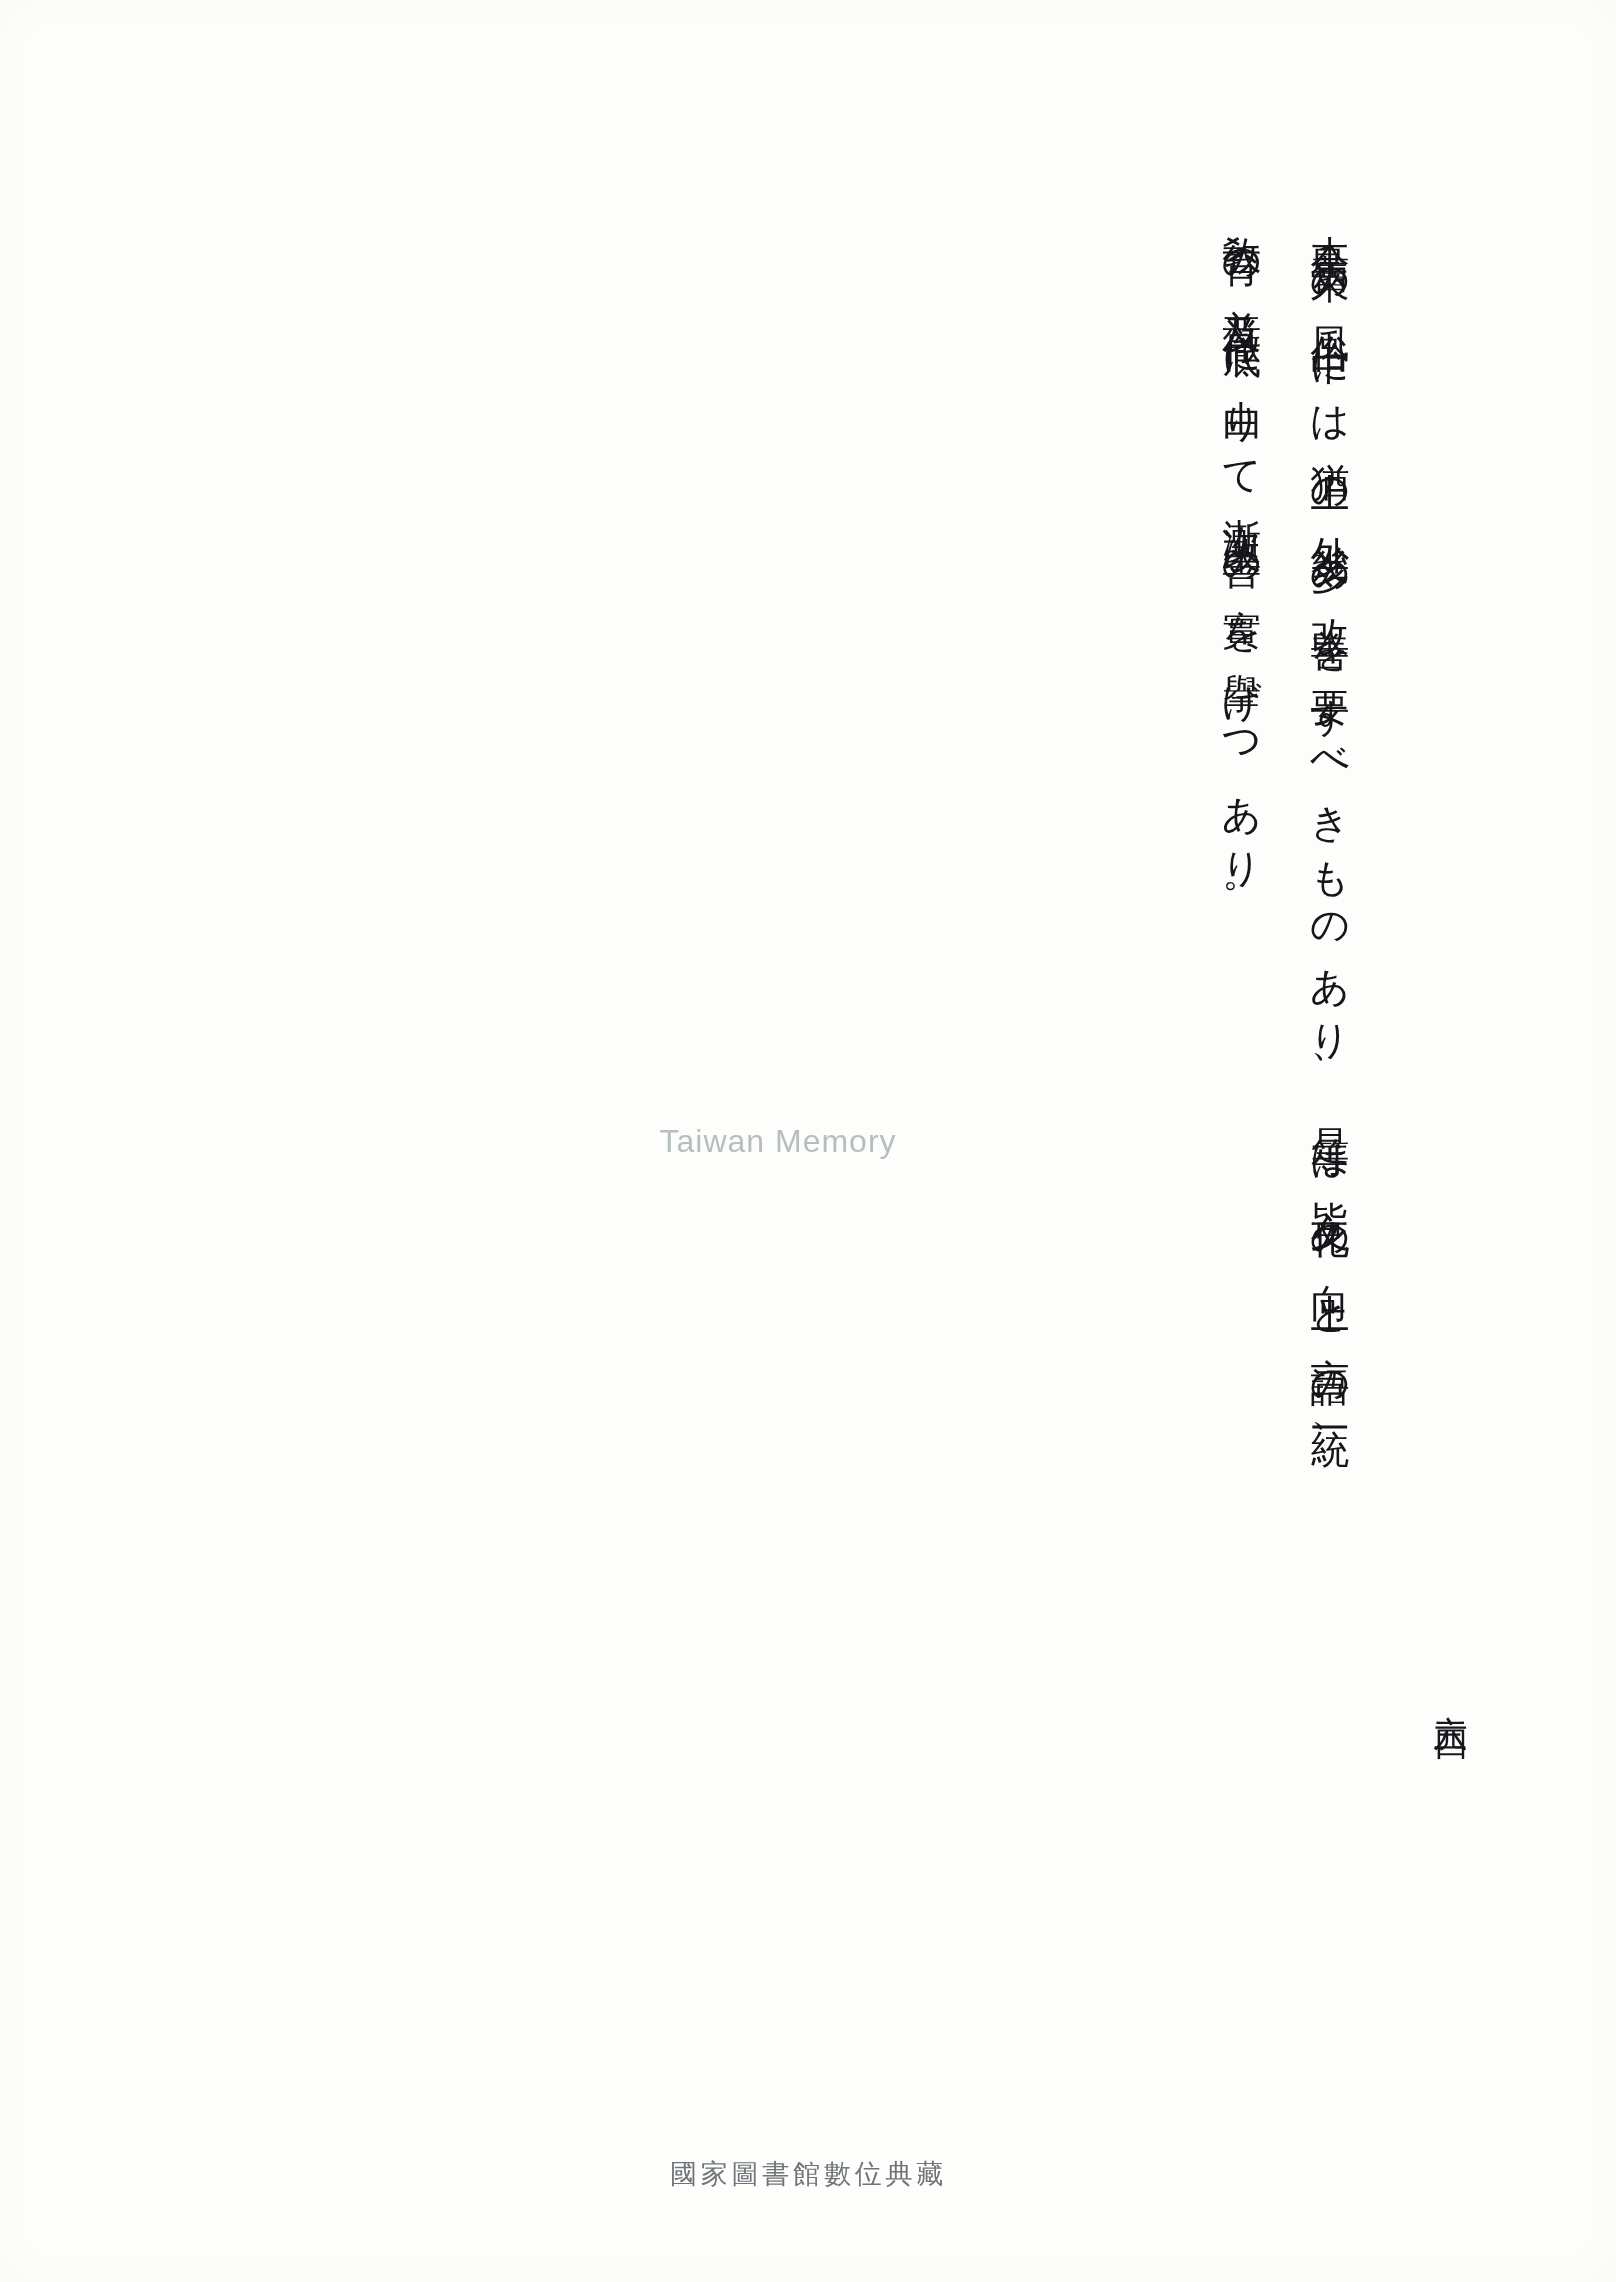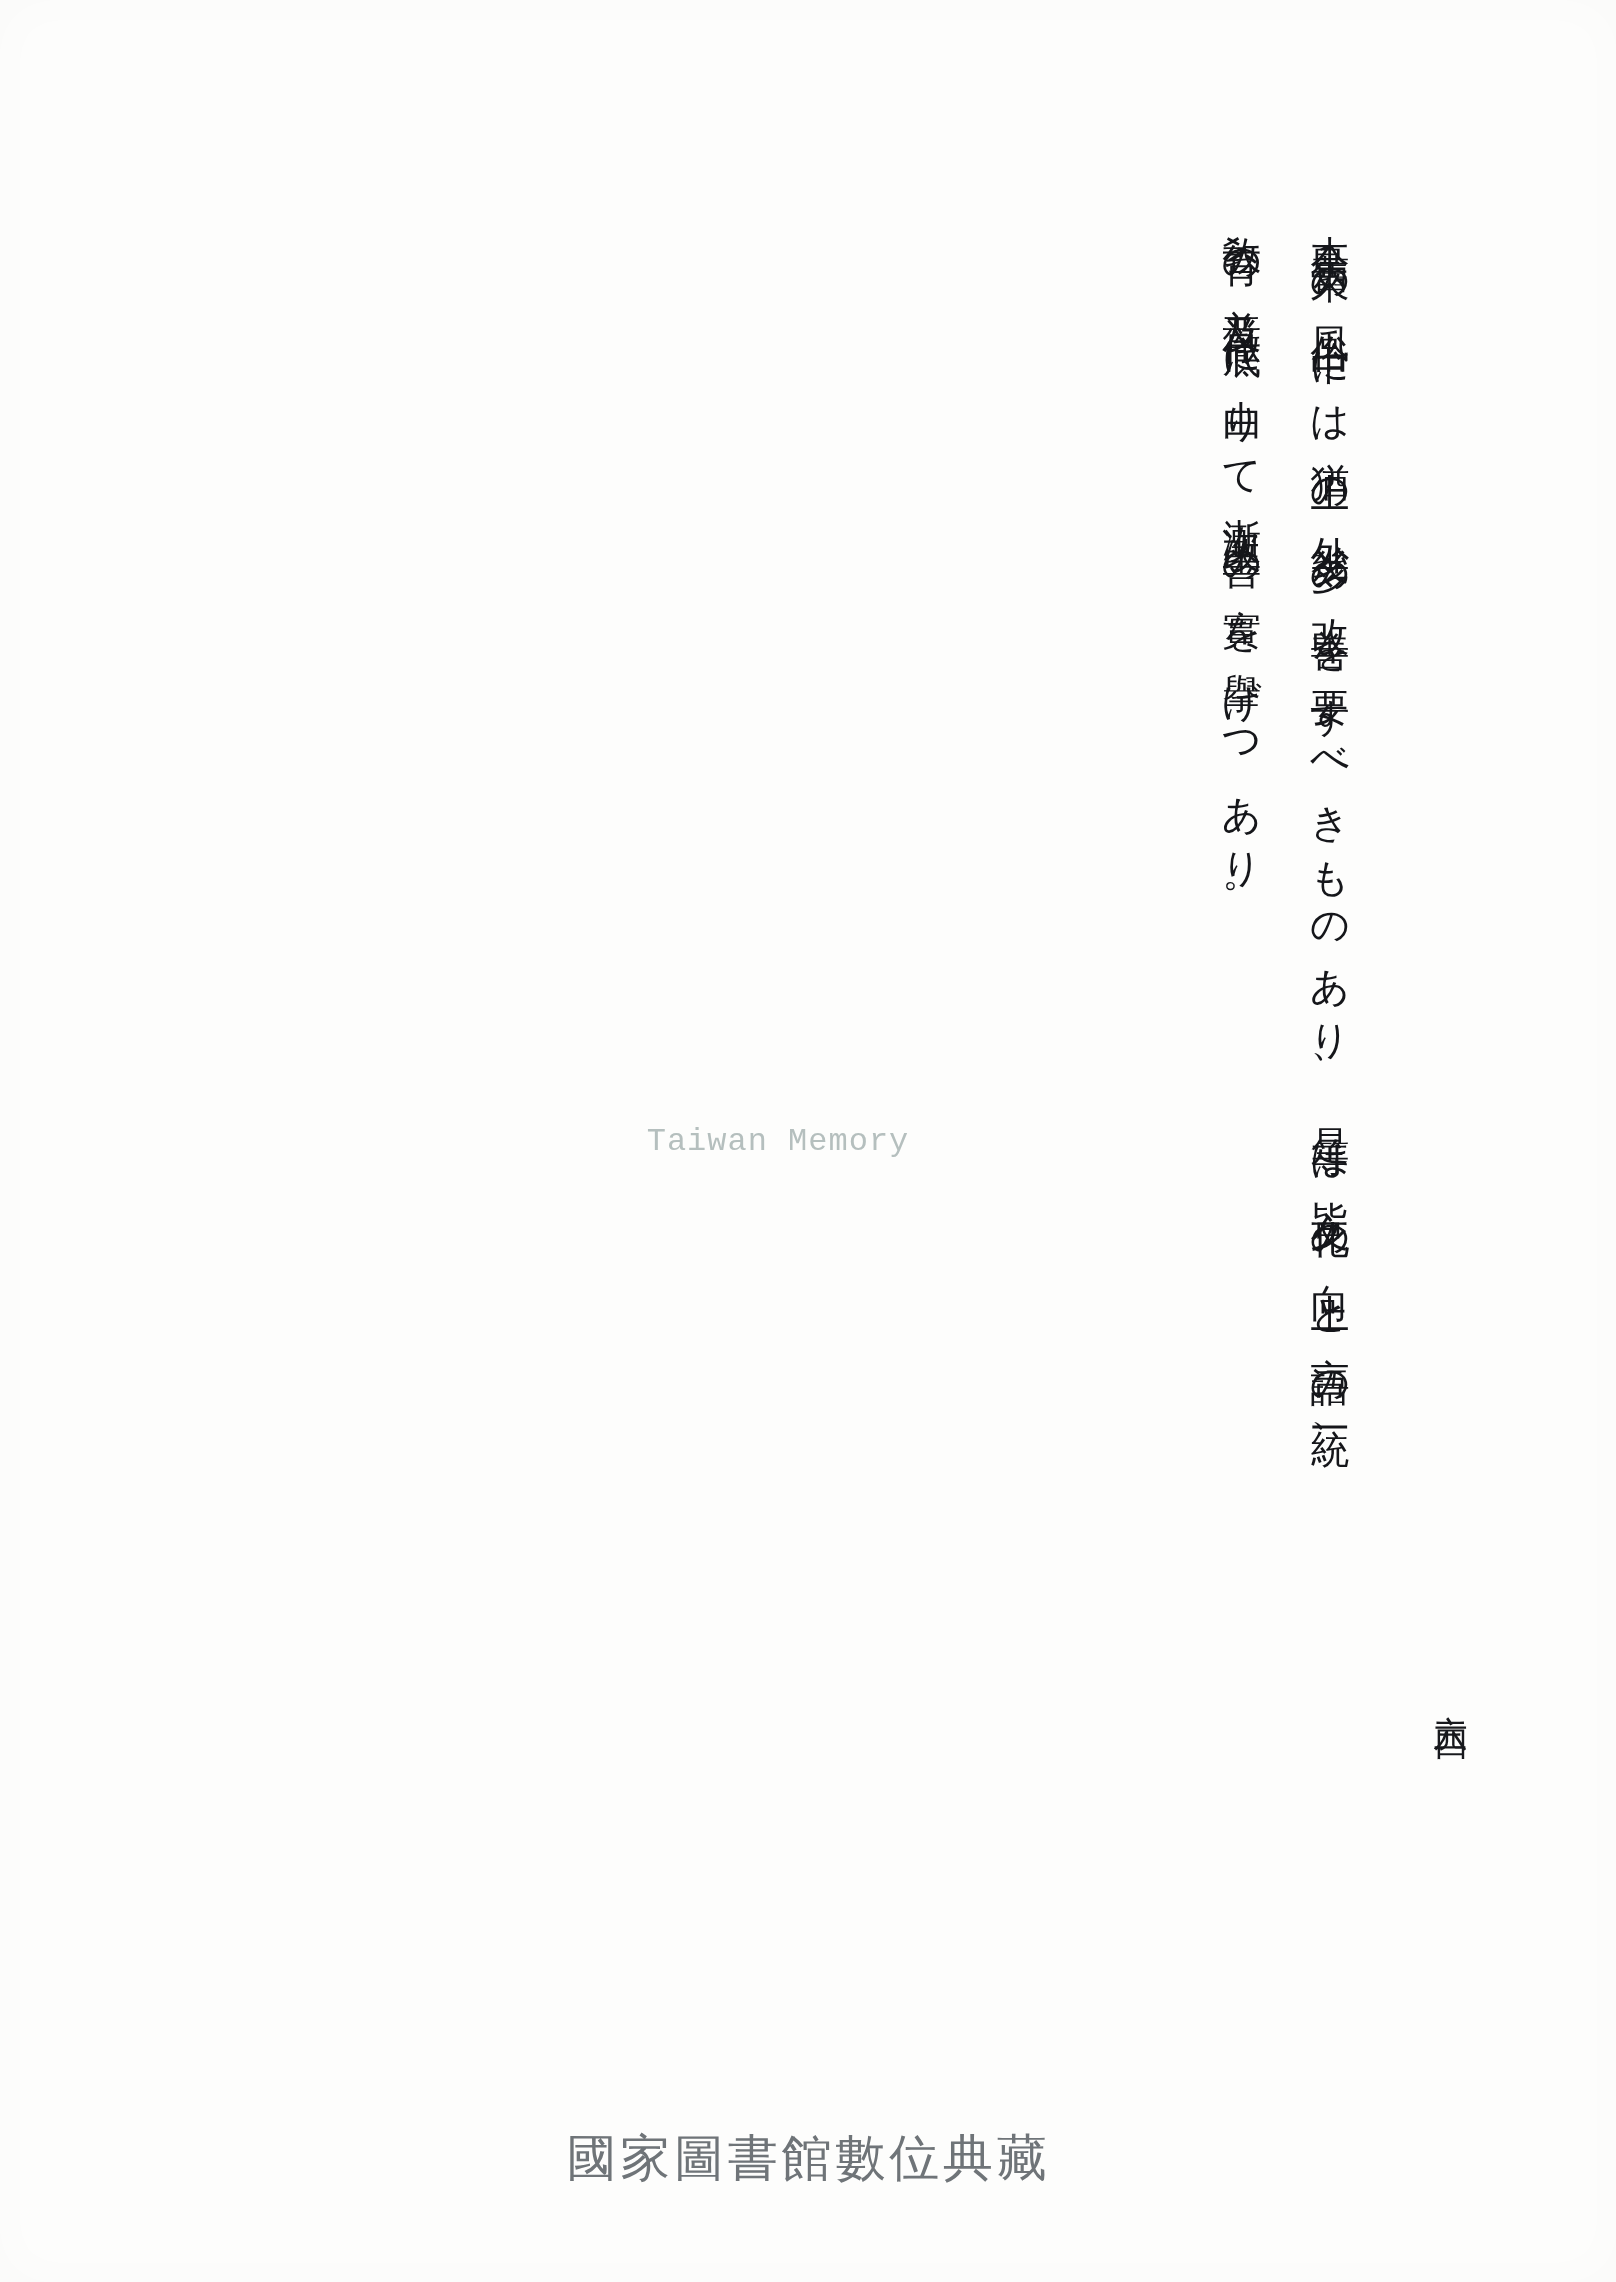--- a/index.html
+++ b/index.html
@@ -87,36 +87,36 @@
   #watermark-cn {
     font-family: "DejaVu Serif", "Liberation Serif", serif;
     font-size: 78px;
     letter-spacing: 11.4px;
     font-weight: 700;
     color: #9fadab;
     line-height: 1.0;
     text-shadow: 1px 1px 0 rgba(255,255,255,0.6);
   }
   #watermark-en {
-    font-family: Liberation Mono, monospace;
+    font-family: Liberation Sans, sans-serif;
     font-size: 32px;
     letter-spacing: 1px;
     margin-top: 8px;
     color: #a6b2b1;
   }
 
   
   #footer-credit {
     position: absolute;
     left: 0;
     right: 0;
     bottom: 91px;
     text-align: center;
     font-family: "DejaVu Serif", "Liberation Serif", serif;
-    font-size: 50px;
+    font-size: 27px;
     letter-spacing: 3.8px;
     color: #6f7478;
   }
 </style>
 </head>
 <body>
 
 <div id="page">
 
   <div id="text-block">

